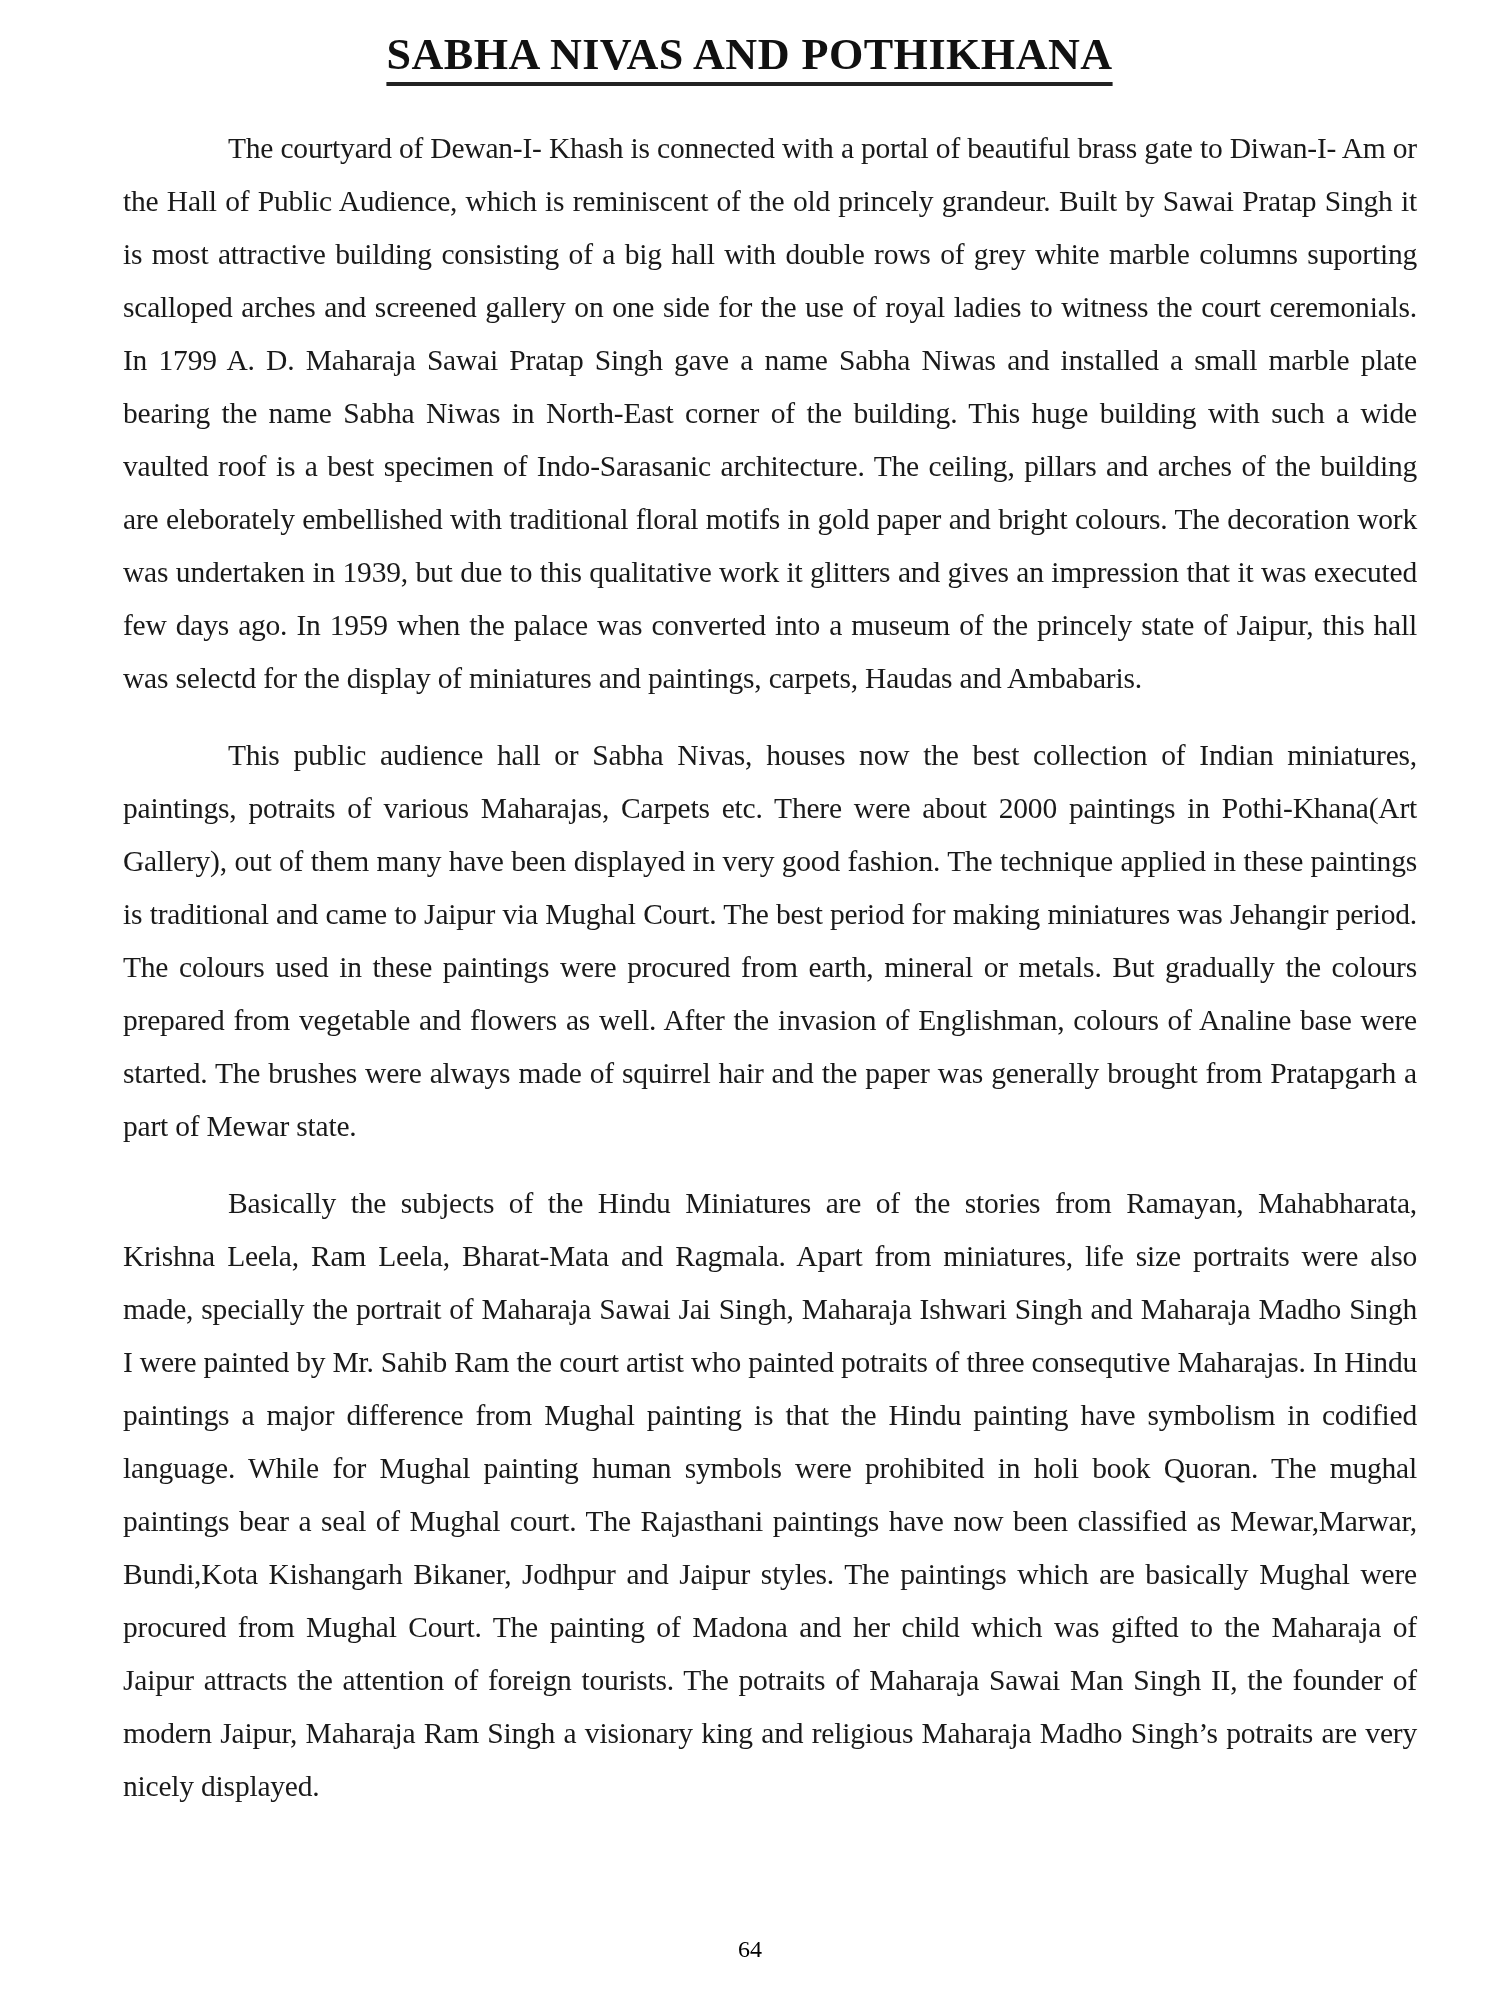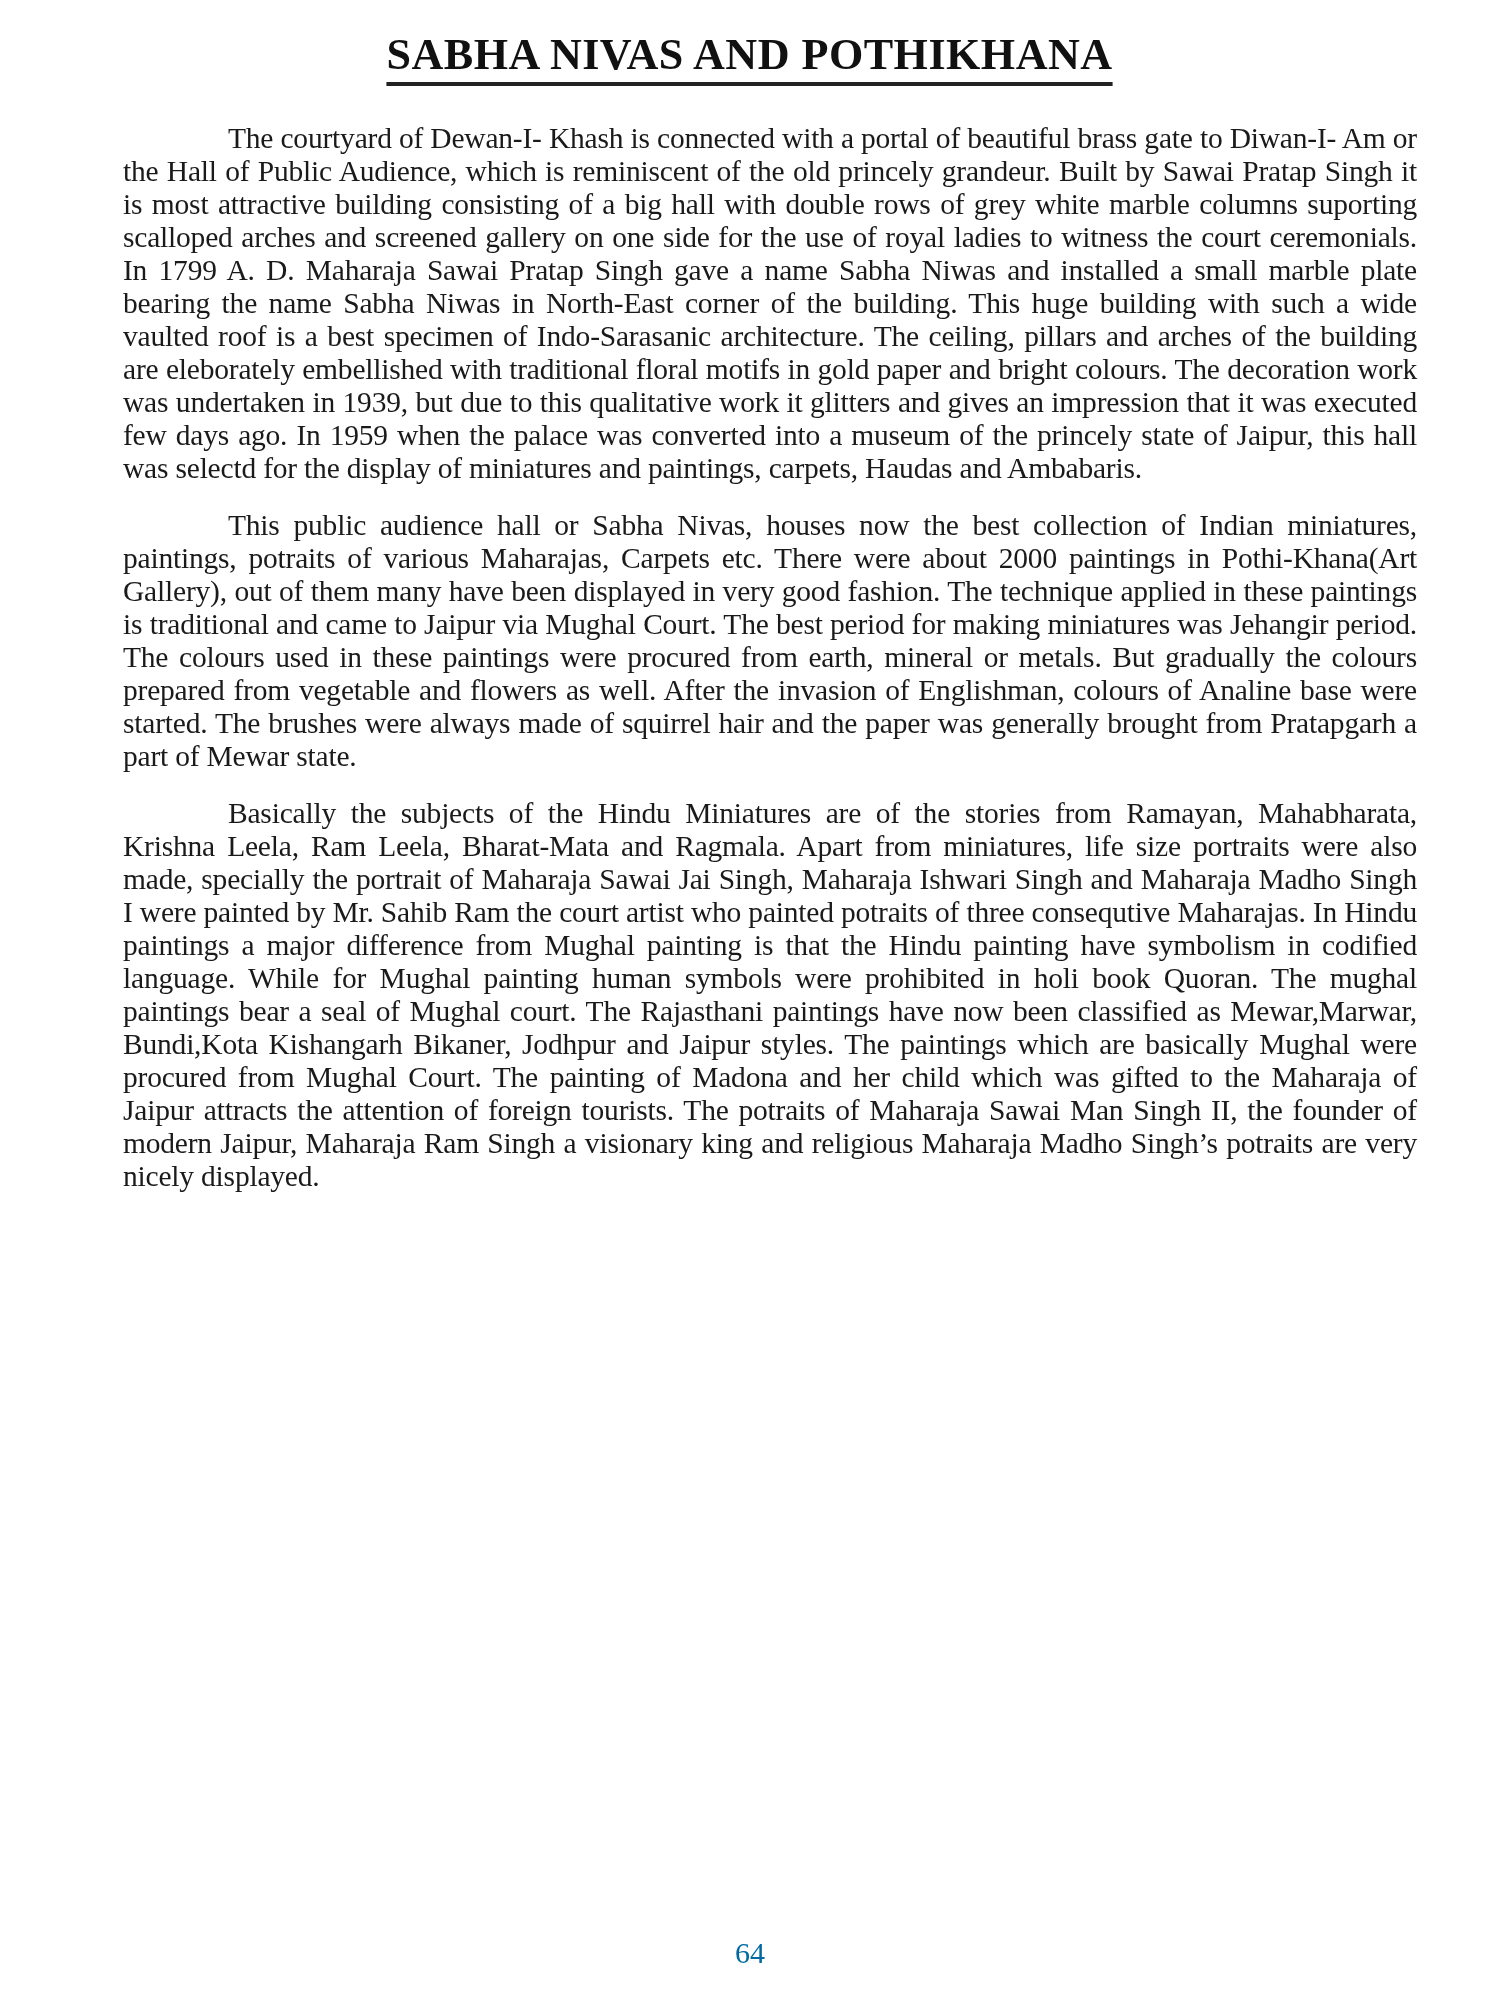--- a/index.html
+++ b/index.html
@@ -44,36 +44,36 @@
     }
     .body-text {
       position: absolute;
       left: 123px;
       top: 122px;
       width: 1294px;
     }
     .para {
       margin: 0 0 24px 0;
       font-size: 29.5px;
-      line-height: 33px;
+      line-height: 53px;
       text-align: justify;
       text-indent: 105px;
       letter-spacing: -0.2px;
       word-spacing: 0px;
     }
     .para.p2 { margin-top: 19px; }
     .para.p3 { }
     .page-number {
       position: absolute;
       top: 1936px;
       left: 0;
       width: 1500px;
       text-align: center;
-      font-size: 30px;
-      color: #0369a1;
+      font-size: 24px;
+      color: #000000;
     }
   </style>
 </head>
 <body>
 
 <div class="page">
   <div class="title-wrap">
     <h1 class="title">SABHA NIVAS AND POTHIKHANA</h1>
   </div>
 

